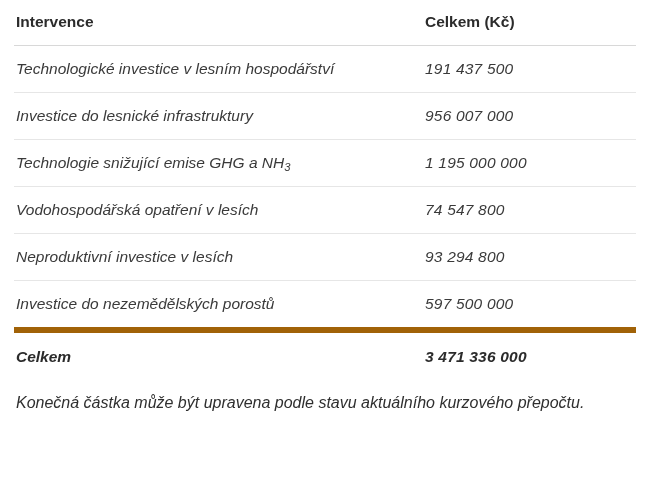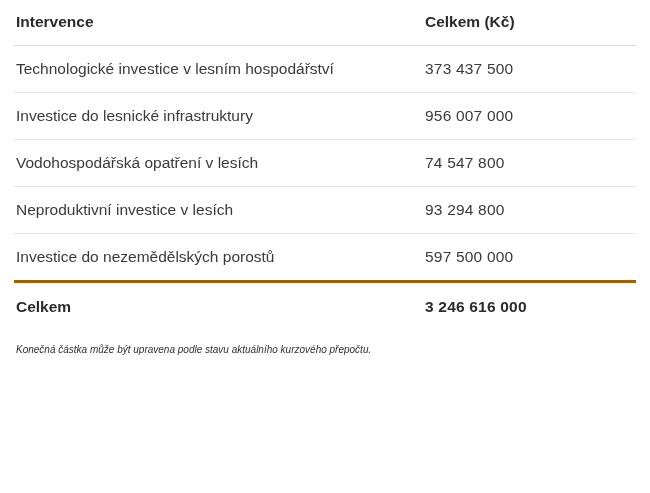--- a/index.html
+++ b/index.html
@@ -41,41 +41,42 @@
   }
   table.alloc-table td {
     text-align: left;
     font-size: 15.5px;
     font-weight: normal;
     color: #3a3a3a;
     padding: 14px 2px 14px 2px;
     border-bottom: 1px solid #e6e6e6;
     vertical-align: middle;
     white-space: nowrap;
+    font-style: italic;
   }
   table.alloc-table tr.total-row td {
     font-weight: bold;
     color: #2b2b2b;
     border-bottom: none;
     padding-top: 15px;
     padding-bottom: 15px;
   }
   table.alloc-table tr.total-row {
-    border-top: 3px solid #a16207;
+    border-top: 6px solid #a16207;
   }
   .amount {
     letter-spacing: 0.2px;
   }
   sub {
     font-size: 0.72em;
     vertical-align: -0.25em;
     line-height: 0;
   }
   .footnote {
-    font-size: 10px;
+    font-size: 16px;
     font-style: italic;
     color: #2f2f2f;
     padding: 12px 2px 0 2px;
     line-height: 1.3;
   }
 </style>
 </head>
 <body>
 
 <div class="page">
@@ -87,40 +88,44 @@
     </colgroup>
     <thead>
       <tr>
         <th>Intervence</th>
         <th>Celkem (Kč)</th>
       </tr>
     </thead>
     <tbody>
       <tr>
         <td>Technologické investice v lesním hospodářství</td>
-        <td class="amount">373 437 500</td>
+        <td class="amount">191 437 500</td>
       </tr>
       <tr>
         <td>Investice do lesnické infrastruktury</td>
         <td class="amount">956 007 000</td>
+      </tr>
+      <tr>
+        <td><span>Technologie snižující emise GHG a NH</span><sub>3</sub></td>
+        <td class="amount">1 195 000 000</td>
       </tr>
       <tr>
         <td>Vodohospodářská opatření v lesích</td>
         <td class="amount">74 547 800</td>
       </tr>
       <tr>
         <td>Neproduktivní investice v lesích</td>
         <td class="amount">93 294 800</td>
       </tr>
       <tr>
         <td>Investice do nezemědělských porostů</td>
         <td class="amount">597 500 000</td>
       </tr>
       <tr class="total-row">
         <td>Celkem</td>
-        <td class="amount">3 246 616 000</td>
+        <td class="amount">3 471 336 000</td>
       </tr>
     </tbody>
   </table>
 
   <div class="footnote">Konečná částka může být upravena podle stavu aktuálního kurzového přepočtu.</div>
 
 </div>
 
 </body></html>

